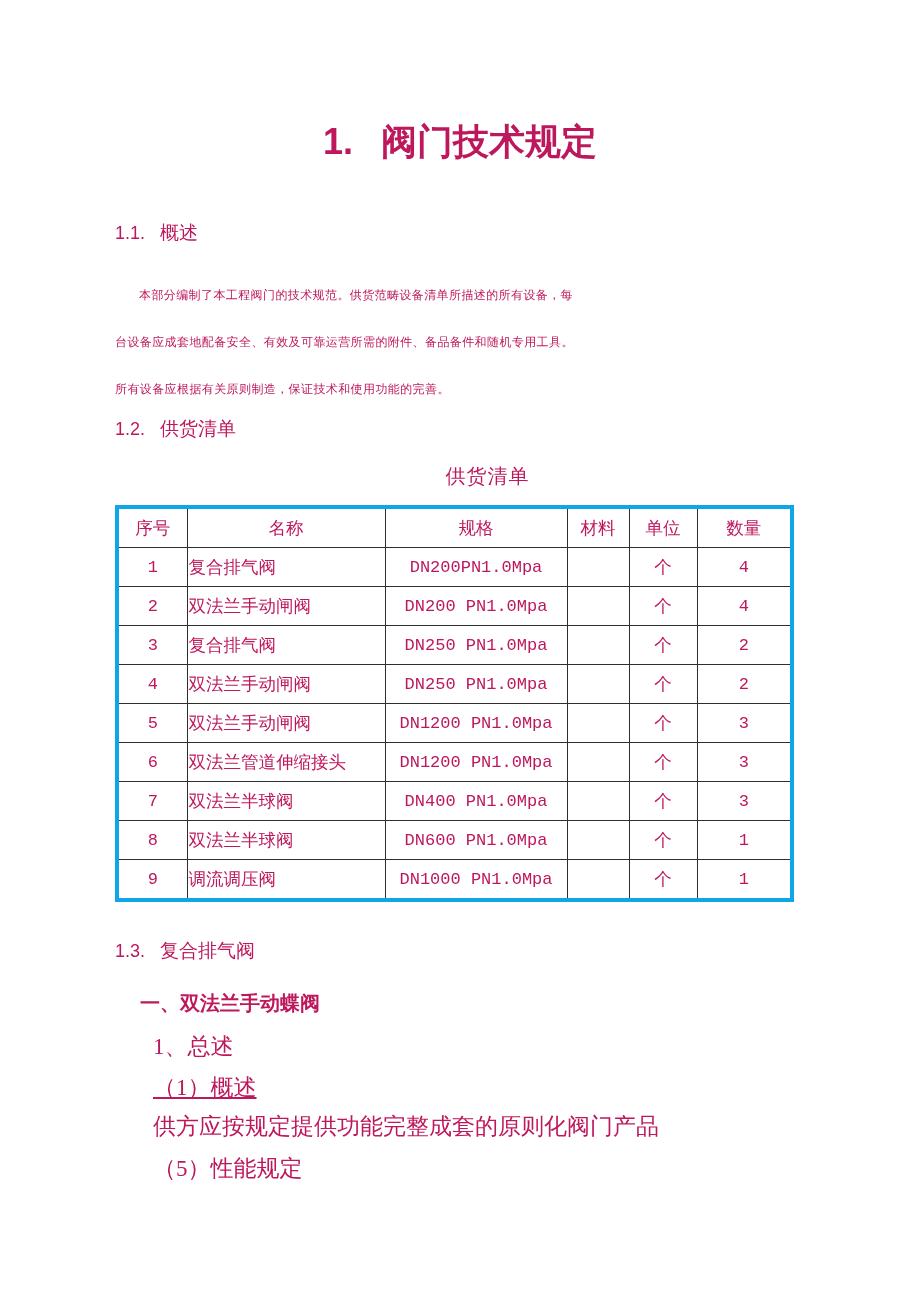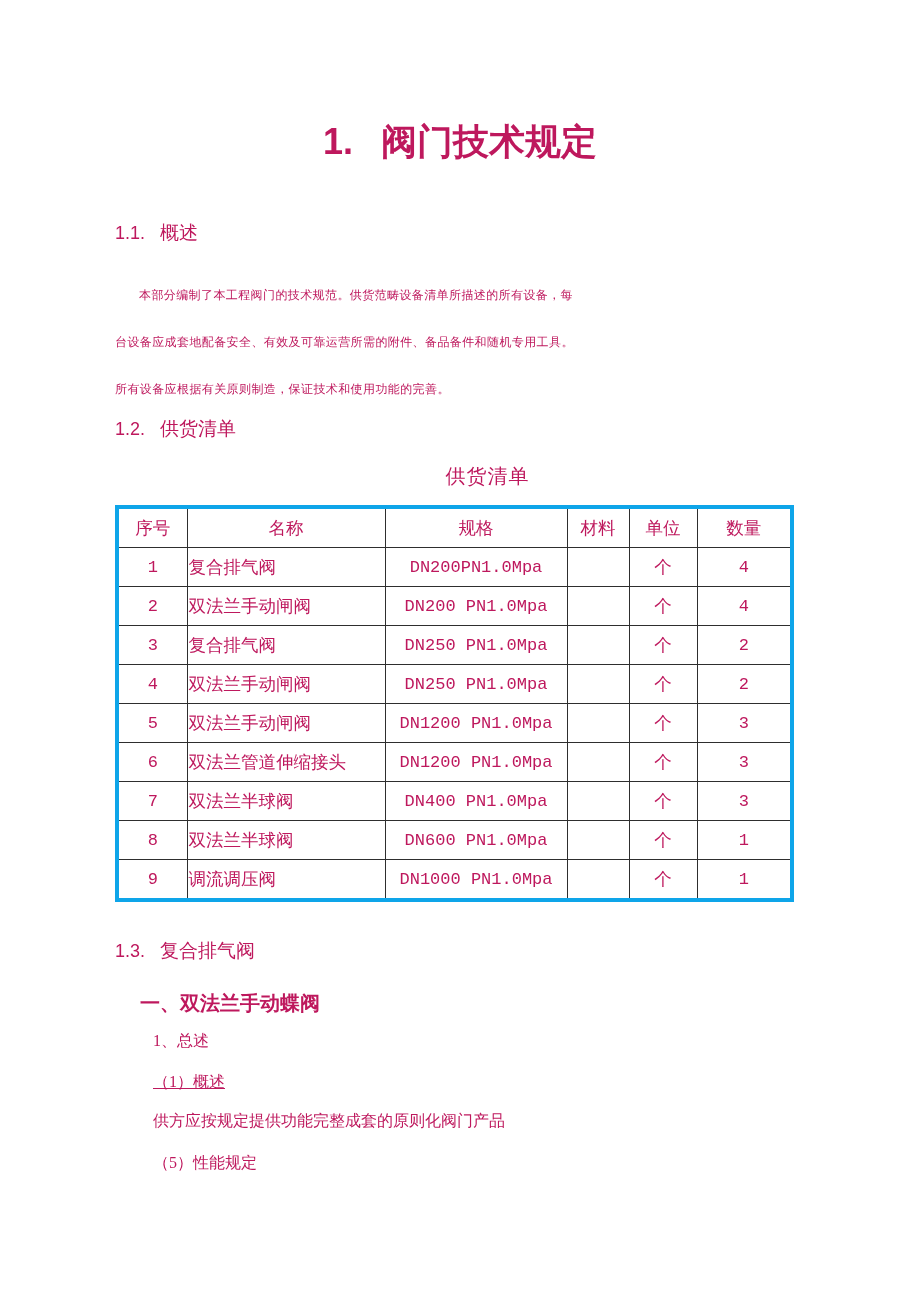--- a/index.html
+++ b/index.html
@@ -109,21 +109,21 @@
     left: 140px;
     top: 990px;
     font-family: "Liberation Sans", "DejaVu Sans", sans-serif;
     font-weight: 700;
     font-size: 20px;
     white-space: nowrap;
   }
   .sub-item {
     position: absolute;
     left: 153px;
-    font-size: 16px;
+    font-size: 23px;
     white-space: nowrap;
     text-align: center;
   }
   .sub-item-0 { top: 1031px; }
   .sub-item-1 { top: 1072px; text-decoration: underline; }
   .sub-item-2 { top: 1111px; }
   .sub-item-3 { top: 1153px; }
 </style>
 </head>
 <body>

